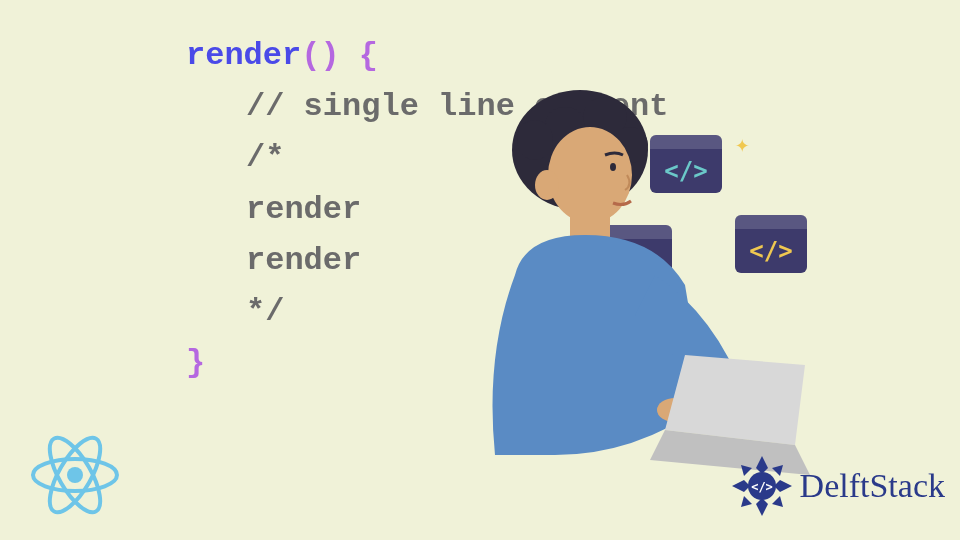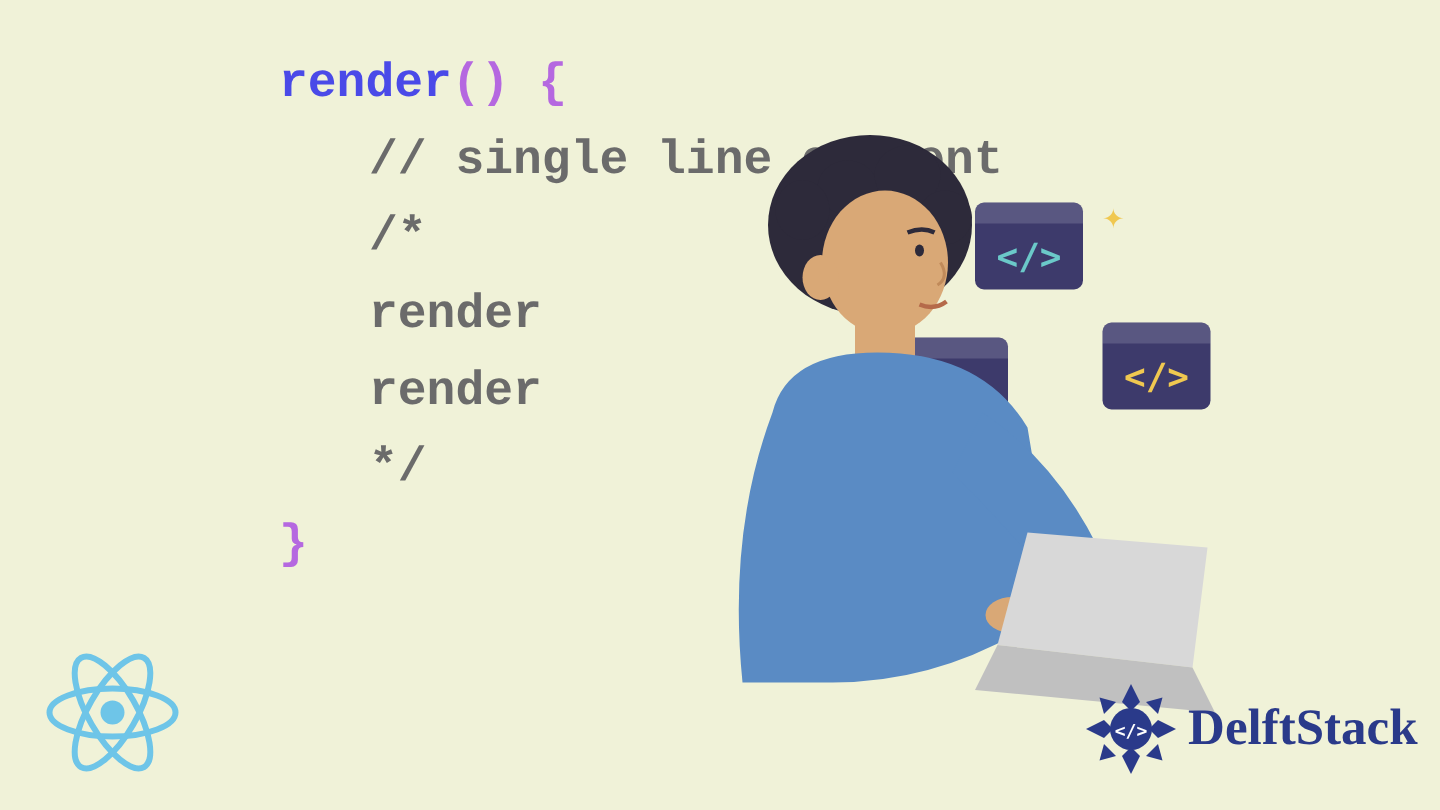--- a/index.html
+++ b/index.html
@@ -34,21 +34,21 @@
     bottom: 20px;
     right: 15px;
     display: flex;
     align-items: center;
     gap: 4px;
   }
   .delft-text {
     font-family: Georgia, serif;
     font-size: 34px;
     color: #2a3a8a;
-    font-weight: bold;
+    font-weight: normal;
   }
   .person-wrap {
     position: absolute;
     top: 75px;
     left: 455px;
     width: 360px;
     height: 440px;
   }
   .code-icon {
     position: absolute;

